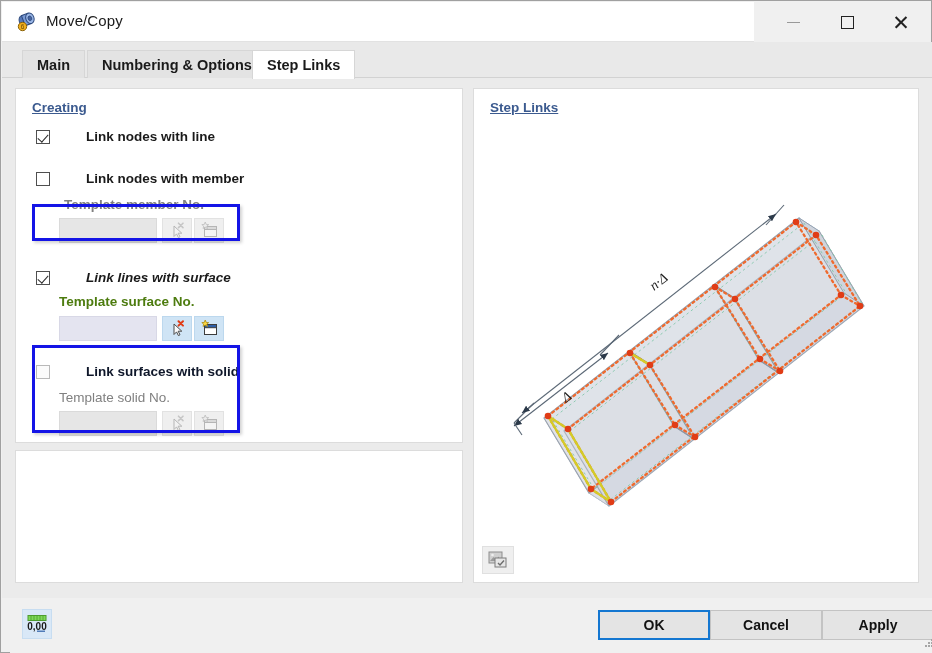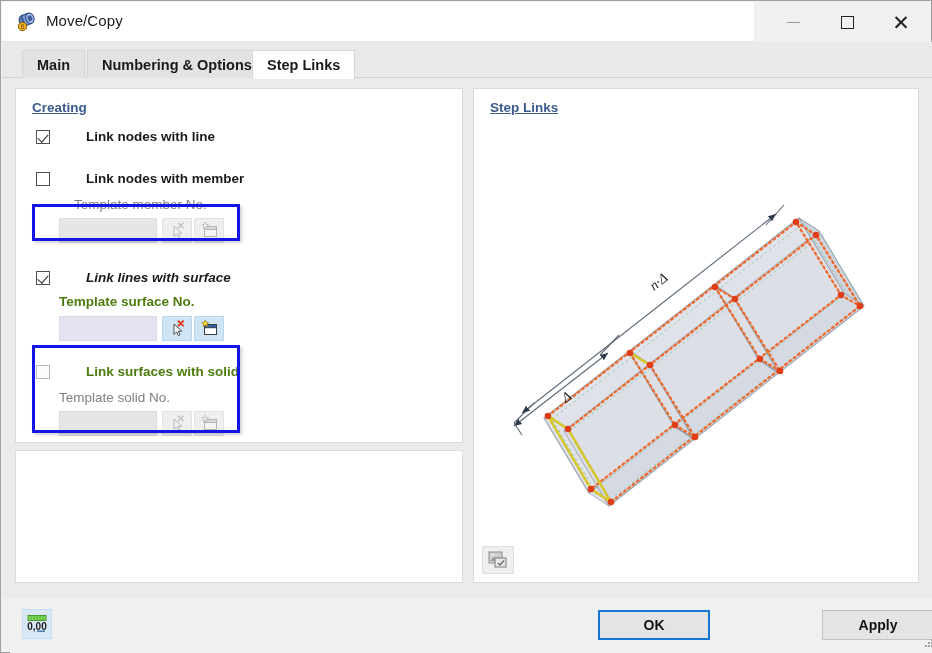--- a/index.html
+++ b/index.html
@@ -115,21 +115,21 @@
     width: 5px; height: 9px;
     border: solid #2a2a2a;
     border-width: 0 1.7px 1.7px 0;
     transform: rotate(42deg);
   }
   .chk-label {
     margin-left: 9px;
     font-size: 13.5px; color: #1a1a1a; font-weight: 600;
     white-space: nowrap;
   }
-  .chk-label.disabled { color: #4d7c0f; }
+  .chk-label.disabled { color: #0f172a; }
 
   .sub-label {
     position: absolute;
     font-size: 13.5px; color: #808080;
     white-space: nowrap;
   }
   .sub-label.strong { color: #4d7c0f; font-weight: 600; }
 
   .field {
     position: absolute;
@@ -250,21 +250,21 @@
 
       <div class="chk-row" style="left:20px; top:40px;">
         <span class="cbox checked"></span>
         <span class="chk-label">Link nodes with line</span>
       </div>
 
       <div class="chk-row" style="left:20px; top:82px;">
         <span class="cbox"></span>
         <span class="chk-label">Link nodes with member</span>
       </div>
-      <div class="sub-label" style="left:58px; top:108px;">Template member No.</div>
+      <div class="sub-label" style="left:48px; top:108px;font-weight:bold;">Template member No.</div>
       <div class="field" style="left:43px; top:129px;"></div>
       <div class="sqbtn" style="left:146px; top:129px;">
         <svg width="19" height="19" viewBox="0 0 19 19">
           <path d="M6 5 L6 15.5 L8.6 12.9 L10.4 16.6 L12 15.8 L10.2 12.2 L13.8 12.2 Z" fill="#f2f2f2" stroke="#b5b5b5" stroke-width="1"></path>
           <path d="M10.5 2.2 L15 6.6 M15 2.2 L10.5 6.6" stroke="#c6c6c6" stroke-width="1.6" stroke-linecap="round"></path>
         </svg>
       </div>
       <div class="sqbtn" style="left:178px; top:129px;">
         <svg width="19" height="19" viewBox="0 0 19 19">
           <rect x="4.5" y="5.5" width="12" height="10" fill="#f4f4f4" stroke="#b5b5b5" stroke-width="1"></rect>
@@ -454,20 +454,23 @@
           <line x1="17" y1="2.5" x2="17" y2="7.5"></line>
         </g>
         <text x="11" y="16.5" font-size="10" font-weight="700" text-anchor="middle" fill="#1a1a1a" font-family="'Liberation Sans',sans-serif">0,00</text>
         <line x1="11" y1="18.2" x2="19" y2="18.2" stroke="#2d5fa8" stroke-width="1.2"></line>
       </svg>
     </div>
 
     <div class="dlgbtn default" id="btn-ok">
       <span>OK</span>
     </div>
+    <div class="dlgbtn" id="btn-cancel">
+      <span>Cancel</span>
+    </div>
     <div class="dlgbtn" id="btn-apply">
       <span>Apply</span>
     </div>
 
     <div id="grip">
       <i style="left:8px; top:2px;"></i>
       <i style="left:5px; top:5px;"></i>
         <i style="left:8px; top:5px;"></i>
       <i style="left:2px; top:8px;"></i>
         <i style="left:5px; top:8px;"></i>

